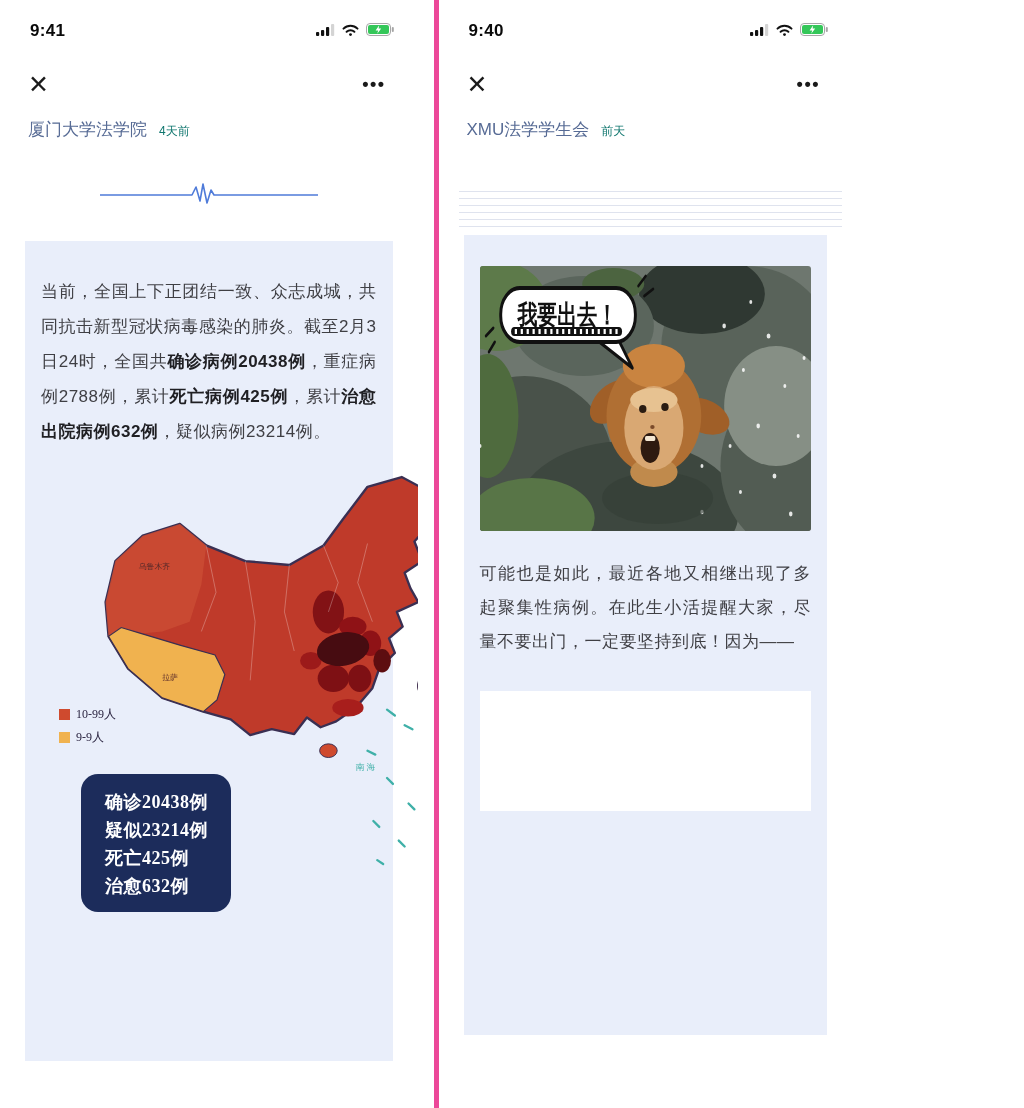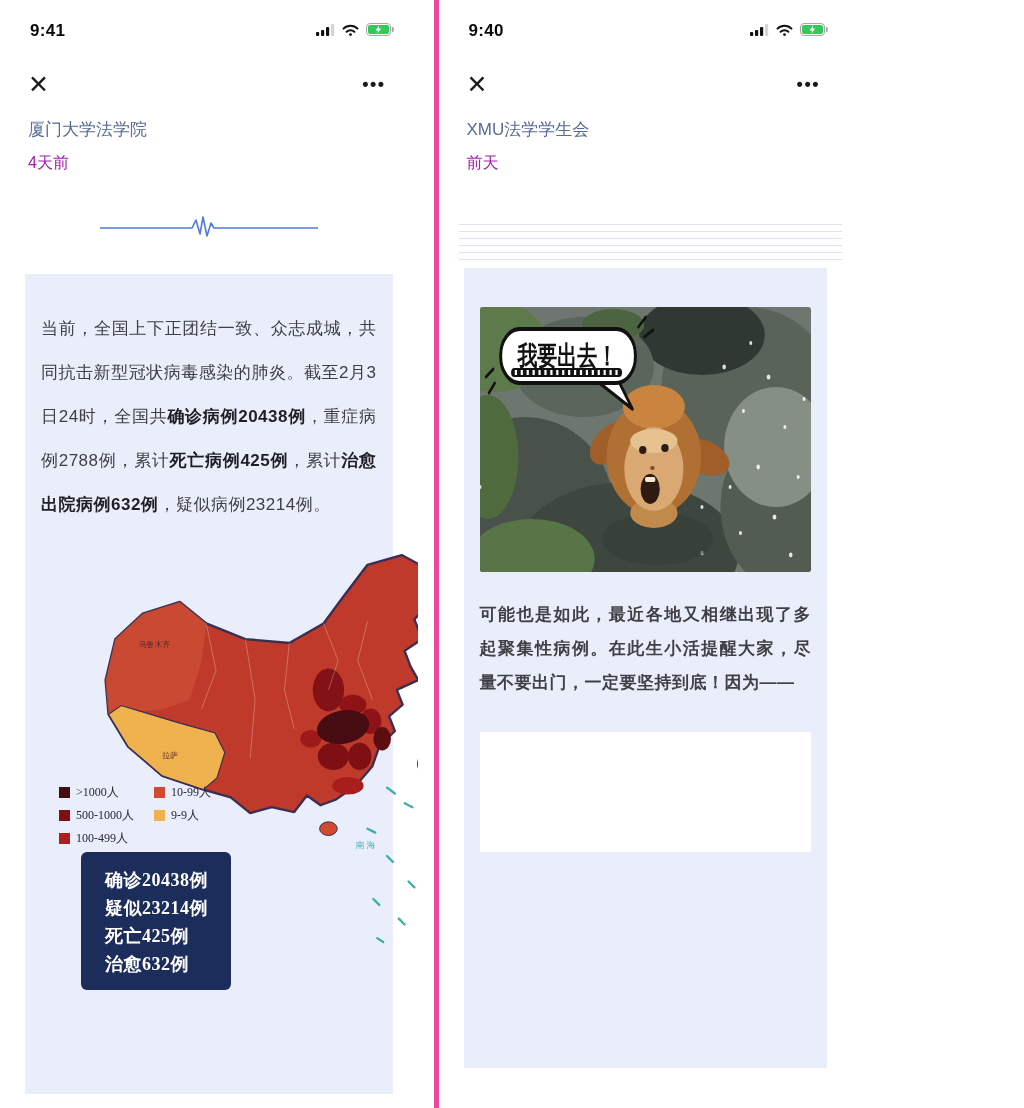--- a/index.html
+++ b/index.html
@@ -12,49 +12,49 @@
   .statusbar{display:flex;justify-content:space-between;align-items:center;padding:16px 24px 0 30px;height:30px;}
   .stime{font-size:17px;font-weight:700;color:#0a0a0a;letter-spacing:.3px;}
   .sicons{display:flex;align-items:center;gap:7px;}
 
   
   .navrow{display:flex;justify-content:space-between;align-items:center;padding:20px 32px 0 28px;height:36px;}
   .closeicon{font-size:25px;color:#1a1a1a;font-weight:400;line-height:1;cursor:pointer;}
   .moreicon{font-size:18px;color:#1a1a1a;font-weight:700;letter-spacing:1.5px;line-height:1;cursor:pointer;}
 
   .title{margin:22px 26px 0 28px;font-size:23px;line-height:40px;font-weight:600;color:#171717;letter-spacing:.5px;}
-  .byline{margin:16px 26px 0 28px;display:flex;align-items:baseline;gap:12px;flex-direction:column;}
+  .byline{margin:16px 26px 0 28px;display:flex;align-items:baseline;gap:12px;}
   .author{font-size:17px;color:#576b95;}
-  .pubdate{font-size:16px;color:#a21caf;}
+  .pubdate{font-size:12px;color:#0f766e;}
 
   .ecgdivider{display:block;margin:40px auto 0;width:218px;height:26px;}
 
   .contentbox{margin:34px 25px 0;background:#e9eefa;padding:16px 16px 0;box-sizing:border-box;height:820px;}
   .panel.right .contentbox{margin-top:6px;height:800px;}
 
-  .para{font-size:17px;line-height:44px;color:#3f3f44;text-align:justify;letter-spacing:.5px;}
+  .para{font-size:17px;line-height:35px;color:#3f3f44;text-align:justify;letter-spacing:.5px;}
   .panel.right .para{line-height:34px;}
   .para .b{font-weight:700;color:#1f1f23;}
 
   
   .mapfig{position:relative;height:492px;margin-top:0;}
   .chinamap{position:absolute;left:4px;top:-40px;width:430px;height:450px;}
   .legend{position:absolute;left:18px;top:240px;display:flex;gap:20px;font-family:"Liberation Serif",serif;font-size:12px;color:#2a2440;}
   .lcol{display:flex;flex-direction:column;gap:6px;}
   .litem{display:flex;align-items:center;gap:6px;white-space:nowrap;}
   .swatch{width:11px;height:11px;display:inline-block;flex:none;}
-  .capsule{position:absolute;left:40px;top:308px;width:150px;box-sizing:border-box;padding:14px 0 12px 24px;border-radius:6px;
+  .capsule{position:absolute;left:40px;top:308px;width:150px;box-sizing:border-box;padding:14px 0 12px 24px;border-radius:17px;
            color:#fff;font-family:"Liberation Serif",serif;font-weight:700;font-size:18px;line-height:28px;letter-spacing:.5px;}
 
   
   .ruledlines{margin:50px 10px 0 20px;height:38px;
     background:repeating-linear-gradient(to bottom,#dfe3ee 0,#dfe3ee 1px,transparent 1px,transparent 7px);}
-  .memefig{margin:23px 0 0;width:100%;height:265px;border-radius:3px;overflow:hidden;position:relative;}
+  .memefig{margin:15px 0 0;width:100%;height:265px;border-radius:3px;overflow:hidden;position:relative;}
   .memefig svg{display:block;width:100%;height:100%;}
-  .p2r{margin-top:26px;font-weight:bold;}
+  .p2r{margin-top:26px;}
   .whitecard{margin:32px 0 0;background:#ffffff;width:100%;height:120px;position:relative;}
 </style>
 </head>
 <body>
 
 <div class="wrap">
 
   <div class="panel">
     <div class="statusbar">
       <span class="stime">9:41</span>
@@ -147,34 +147,20 @@
           </g>
 
           <text x="96" y="146" font-size="8" fill="#5a2a2a">乌鲁木齐</text>
           <text x="120" y="260" font-size="8" fill="#5a2a2a">拉萨</text>
           <text x="396" y="166" font-size="9" fill="#3fb0a8" letter-spacing="2">黄海</text>
           <text x="398" y="222" font-size="9" fill="#3fb0a8" letter-spacing="2">东海</text>
           <text x="318" y="352" font-size="9" fill="#3fb0a8" letter-spacing="2">南海</text>
         </svg>
 
         <div class="legend">
-          <div class="lcol">
-            <div class="litem">
-                <span class="swatch" style="background: rgb(71, 12, 17);"></span>
-                <span>&gt;1000人</span>
-              </div>
-            <div class="litem">
-                <span class="swatch" style="background: rgb(126, 16, 20);"></span>
-                <span>500-1000人</span>
-              </div>
-            <div class="litem">
-                <span class="swatch" style="background: rgb(176, 31, 31);"></span>
-                <span>100-499人</span>
-              </div>
-          </div>
           <div class="lcol">
             <div class="litem">
                 <span class="swatch" style="background: rgb(207, 74, 46);"></span>
                 <span>10-99人</span>
               </div>
             <div class="litem">
                 <span class="swatch" style="background: rgb(240, 178, 79);"></span>
                 <span>9-9人</span>
               </div>
           </div>

